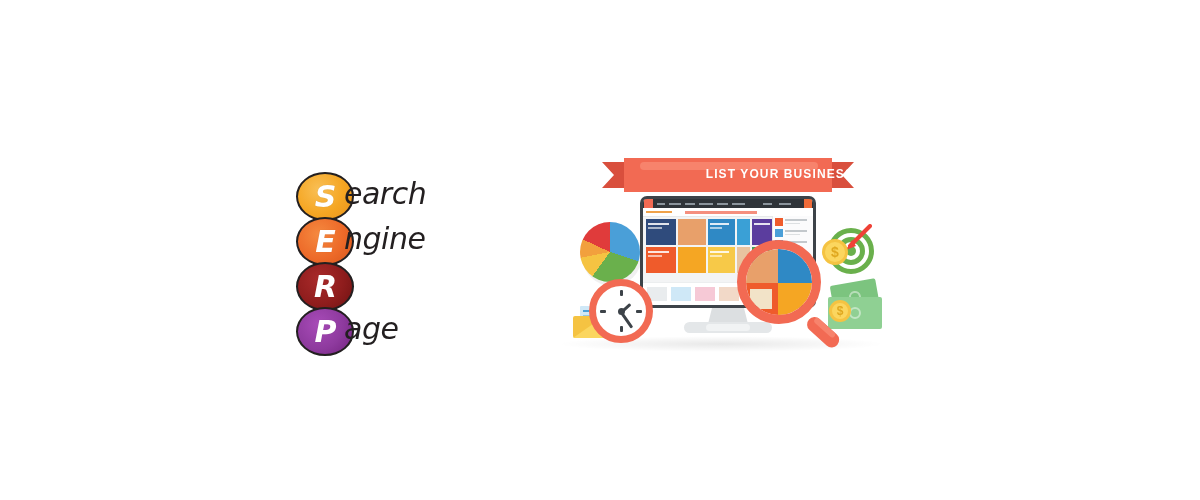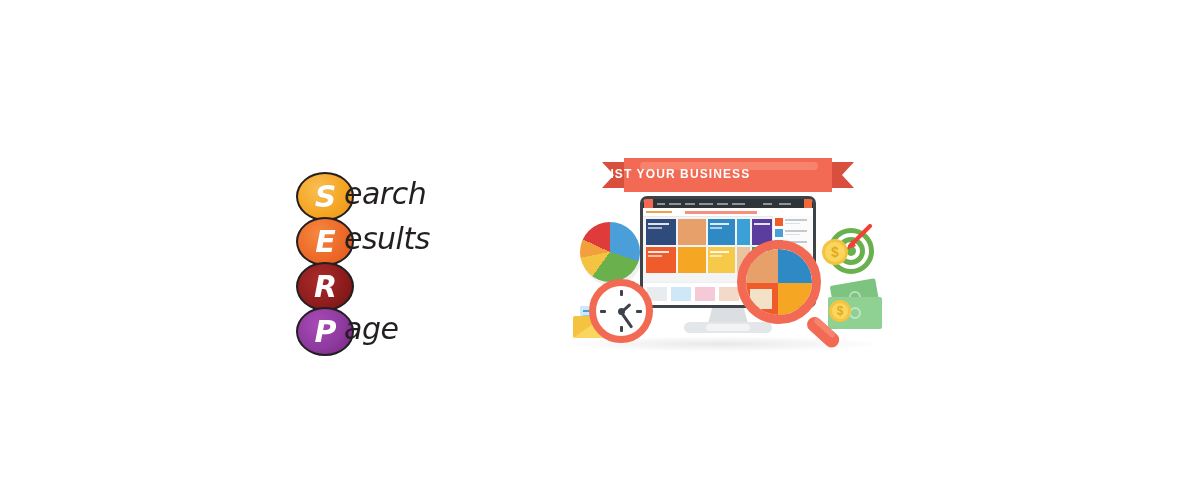--- a/index.html
+++ b/index.html
@@ -16,21 +16,21 @@
   .serp-word{position:absolute;left:48px;top:4px;color:#231f20;font-family:"DejaVu Sans",sans-serif;
              font-size:30px;font-weight:normal;font-style:italic;letter-spacing:-0.5px;text-align:right;}
 
   
   .ribbon{position:absolute;left:602px;top:158px;width:252px;height:34px;}
   .ribbon-tail{position:absolute;top:4px;width:30px;height:26px;background:#d94f3d;}
   .ribbon-tail.left{left:0;clip-path:polygon(0 0,100% 0,100% 100%,0 100%,12px 50%);}
   .ribbon-tail.right{right:0;clip-path:polygon(0 0,100% 0,calc(100% - 12px) 50%,100% 100%,0 100%);}
   .ribbon-body{position:absolute;left:22px;top:0;right:22px;height:34px;background:#f26a53;}
   .ribbon-hl{position:absolute;left:38px;top:4px;width:178px;height:8px;background:#f7836c;border-radius:4px;}
-  .ribbon-text{position:absolute;left:0;right:0;top:9px;text-align:left;color:#ffffff;
+  .ribbon-text{position:absolute;left:0;right:0;top:9px;text-align:right;color:#ffffff;
                font-size:12px;font-weight:bold;letter-spacing:1.1px;}
 
   
   .ground{position:absolute;left:556px;top:336px;width:330px;height:16px;
           background:radial-gradient(ellipse at center,rgba(0,0,0,.09) 0%,rgba(0,0,0,0) 70%);}
 
   
   .monitor{position:absolute;left:640px;top:196px;width:176px;height:112px;}
   .mon-frame{position:absolute;inset:0;background:#3d4349;border-radius:7px;padding:3px;box-sizing:border-box;}
   .mon-screen{position:relative;width:100%;height:100%;background:#f3f4f5;border-radius:4px;overflow:hidden;}
@@ -103,21 +103,21 @@
       <div class="serp-badge" style="background:radial-gradient(circle at 38% 34%,#f9bf55 0%,#f5a623 55%,#e8921c 100%);">
         <span class="serp-letter">S</span>
       </div>
       <span class="serp-word">earch</span>
     </div>
 
     <div class="serp-row">
       <div class="serp-badge" style="background:radial-gradient(circle at 38% 34%,#f5893f 0%,#ed6a29 55%,#d9561b 100%);">
         <span class="serp-letter">E</span>
       </div>
-      <span class="serp-word">esults</span>
+      <span class="serp-word">ngine</span>
     </div>
 
     <div class="serp-row">
       <div class="serp-badge" style="background:radial-gradient(circle at 38% 34%,#a92a2a 0%,#8f1d1d 55%,#6f1212 100%);">
         <span class="serp-letter">R</span>
       </div>
     </div>
 
     <div class="serp-row">
       <div class="serp-badge" style="background:radial-gradient(circle at 38% 34%,#a84bb8 0%,#8e3a9e 55%,#73227f 100%);">

